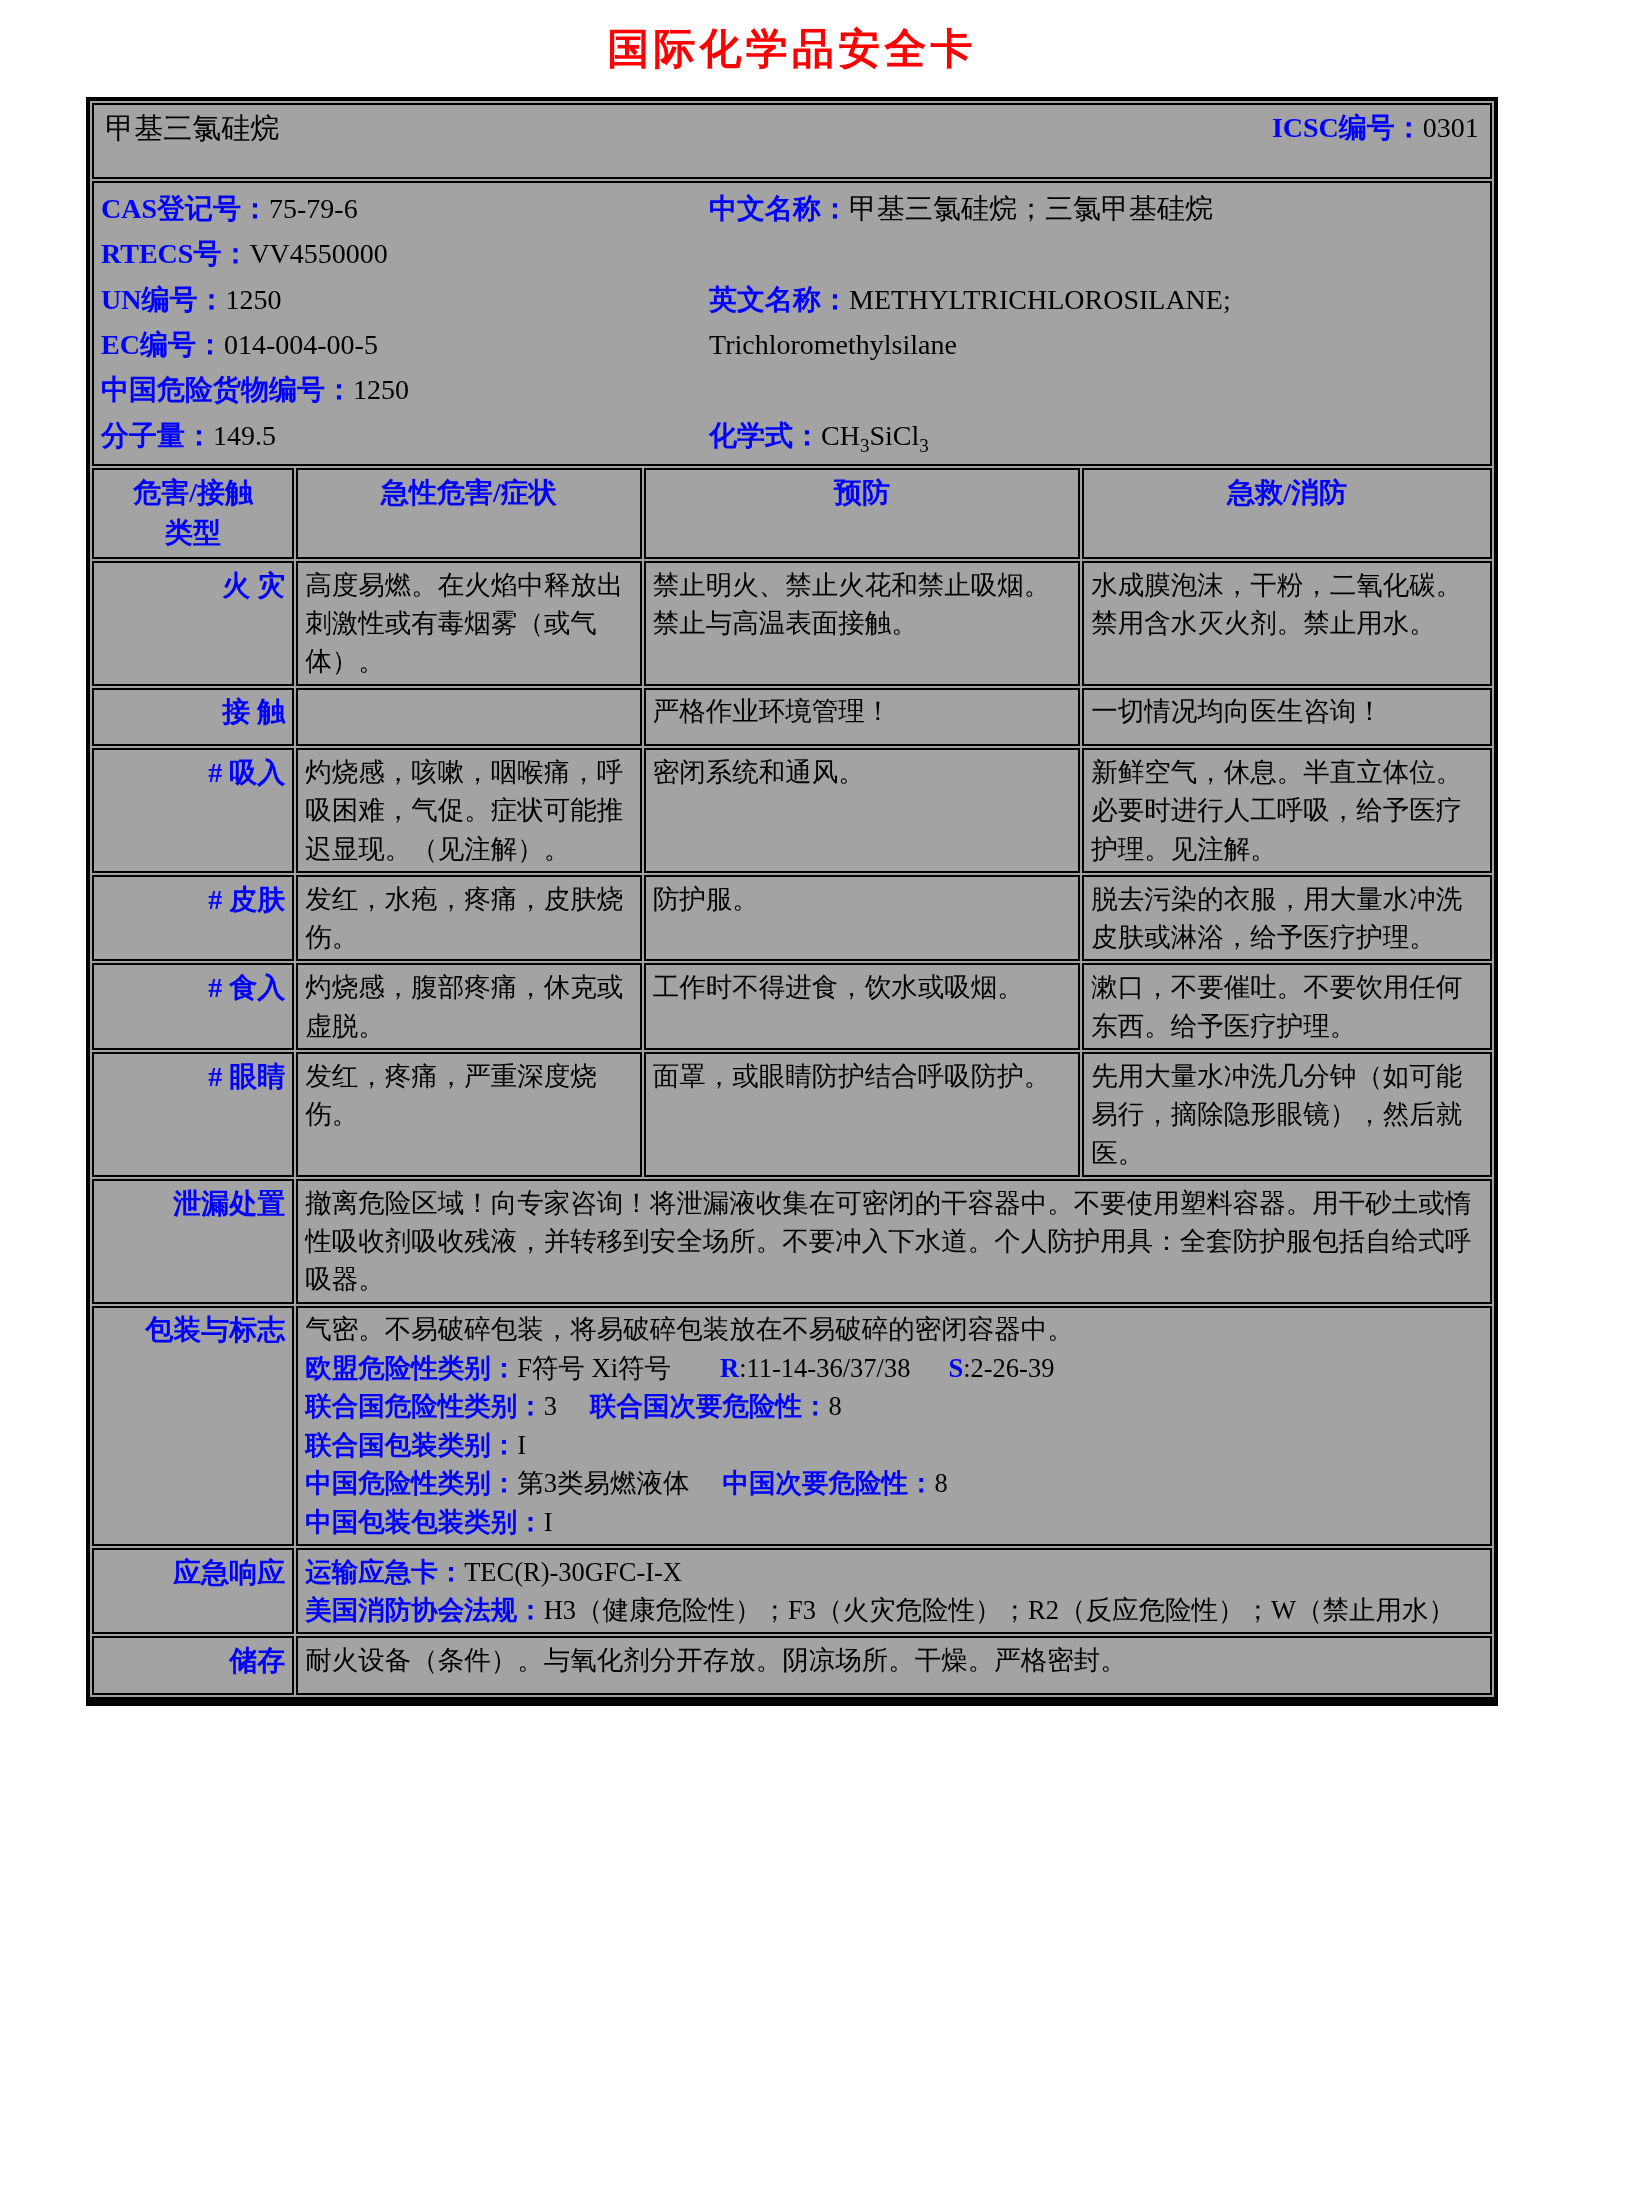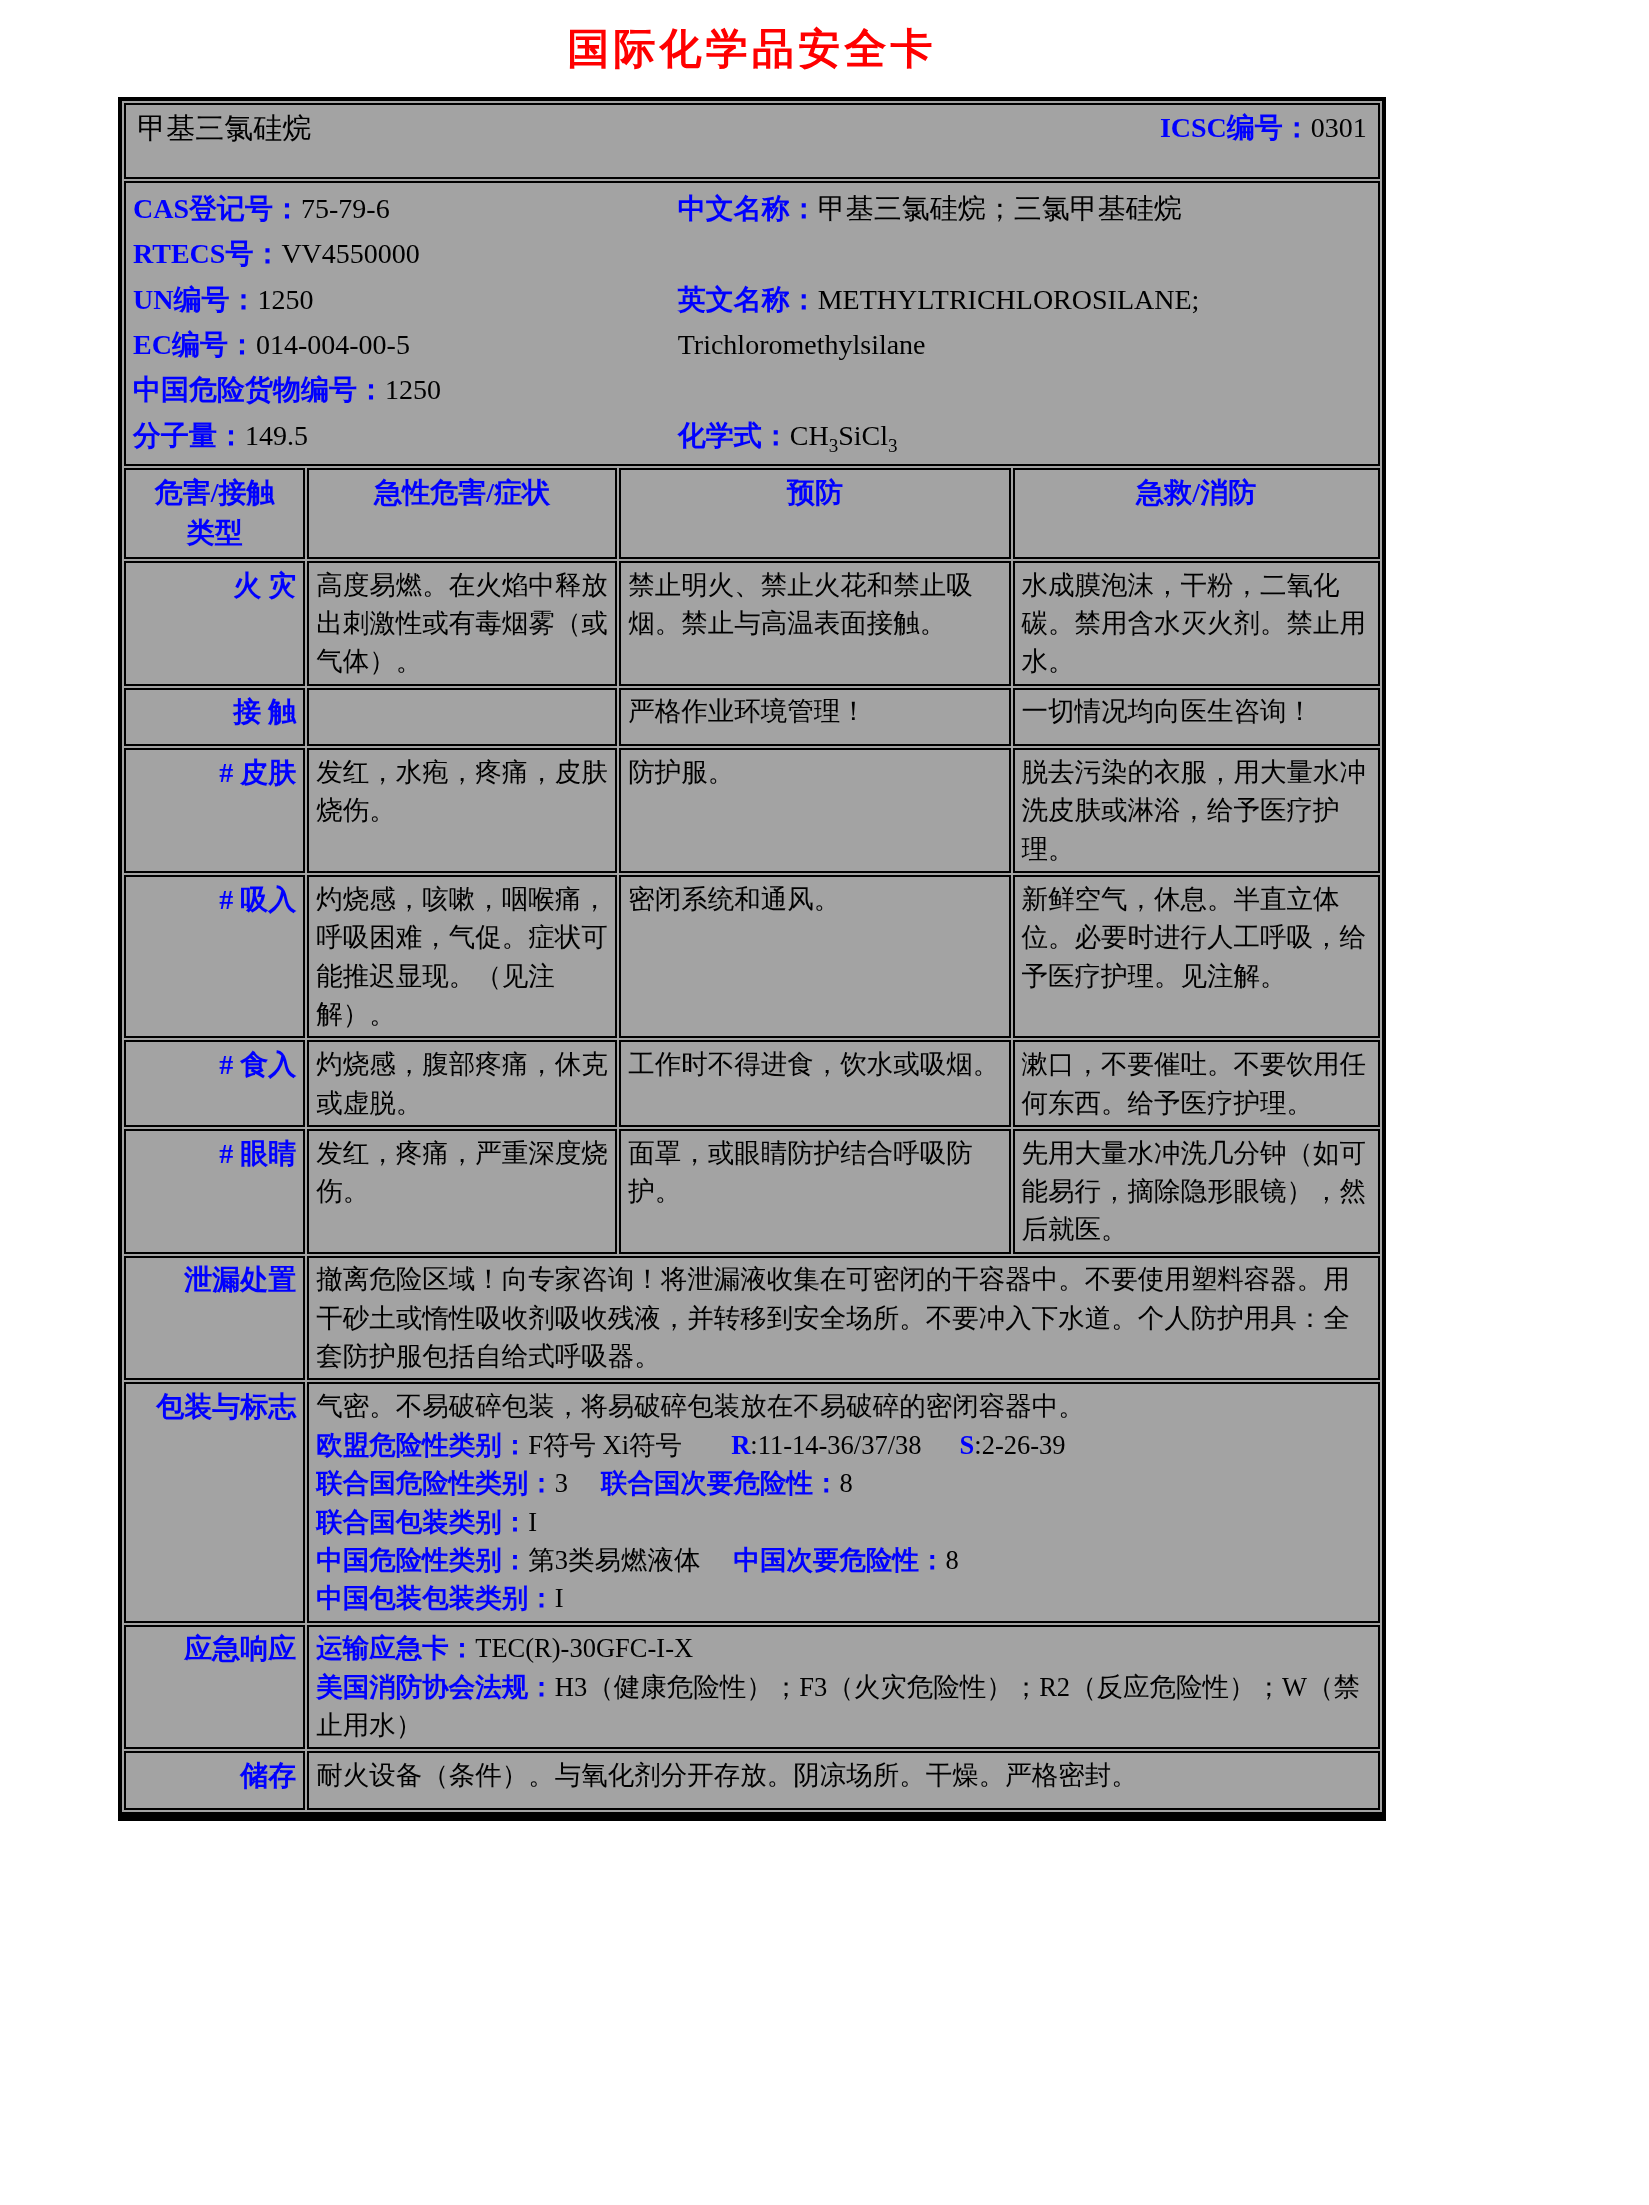--- a/index.html
+++ b/index.html
@@ -2,21 +2,21 @@
 <html style="font-size:11px"><head>
 <meta charset="utf-8">
 <style>
   html,body{margin:0;padding:0;background:#ffffff;}
   body{
     width:1650px;height:2205px;
     font-family:"Liberation Serif","DejaVu Serif",serif;
     font-size:26.5px;color:#000;
     -webkit-font-smoothing:antialiased;
   }
-  .page{width:1268px;margin-left:118px;padding-top:21px;}
+  .page{width:1412px;margin-left:86px;padding-top:21px;}
   .title{
     text-align:center;
     font-family:"DejaVu Sans","Liberation Sans",sans-serif;
     font-weight:bold;font-size:42px;letter-spacing:4.2px;
     color:#FF0000;margin:0 0 19.5px 0;
   }
   table.card{
     width:100%;
     border-collapse:separate;
     border-spacing:2.8px;
@@ -128,31 +128,31 @@
 
 
     <tr class="short">
       <td class="lbl blue">接 触</td>
       <td class="cell"></td>
       <td class="cell">严格作业环境管理！</td>
       <td class="cell">一切情况均向医生咨询！</td>
     </tr>
 
     <tr>
+      <td class="lbl blue"># 吸入</td>
+      <td class="cell">灼烧感，咳嗽，咽喉痛，呼吸困难，气促。症状可能推迟显现。（见注解）。</td>
+      <td class="cell">密闭系统和通风。</td>
+      <td class="cell">新鲜空气，休息。半直立体位。必要时进行人工呼吸，给予医疗护理。见注解。</td>
+    </tr>
+
+    <tr>
       <td class="lbl blue"># 皮肤</td>
       <td class="cell">发红，水疱，疼痛，皮肤烧伤。</td>
       <td class="cell">防护服。</td>
       <td class="cell">脱去污染的衣服，用大量水冲洗皮肤或淋浴，给予医疗护理。</td>
-    </tr>
-
-    <tr>
-      <td class="lbl blue"># 吸入</td>
-      <td class="cell">灼烧感，咳嗽，咽喉痛，呼吸困难，气促。症状可能推迟显现。（见注解）。</td>
-      <td class="cell">密闭系统和通风。</td>
-      <td class="cell">新鲜空气，休息。半直立体位。必要时进行人工呼吸，给予医疗护理。见注解。</td>
     </tr>
 
     <tr>
       <td class="lbl blue"># 食入</td>
       <td class="cell">灼烧感，腹部疼痛，休克或虚脱。</td>
       <td class="cell">工作时不得进食，饮水或吸烟。</td>
       <td class="cell">漱口，不要催吐。不要饮用任何东西。给予医疗护理。</td>
     </tr>
 
     <tr>

